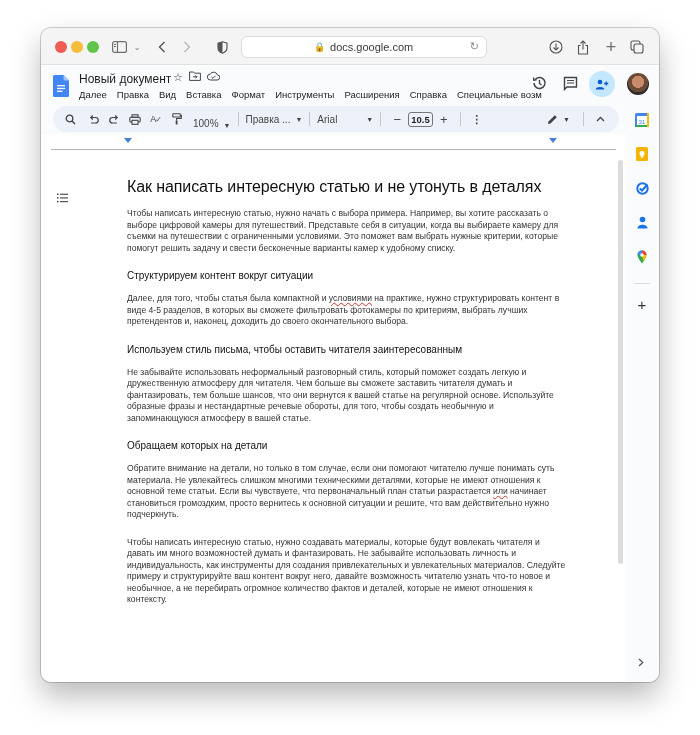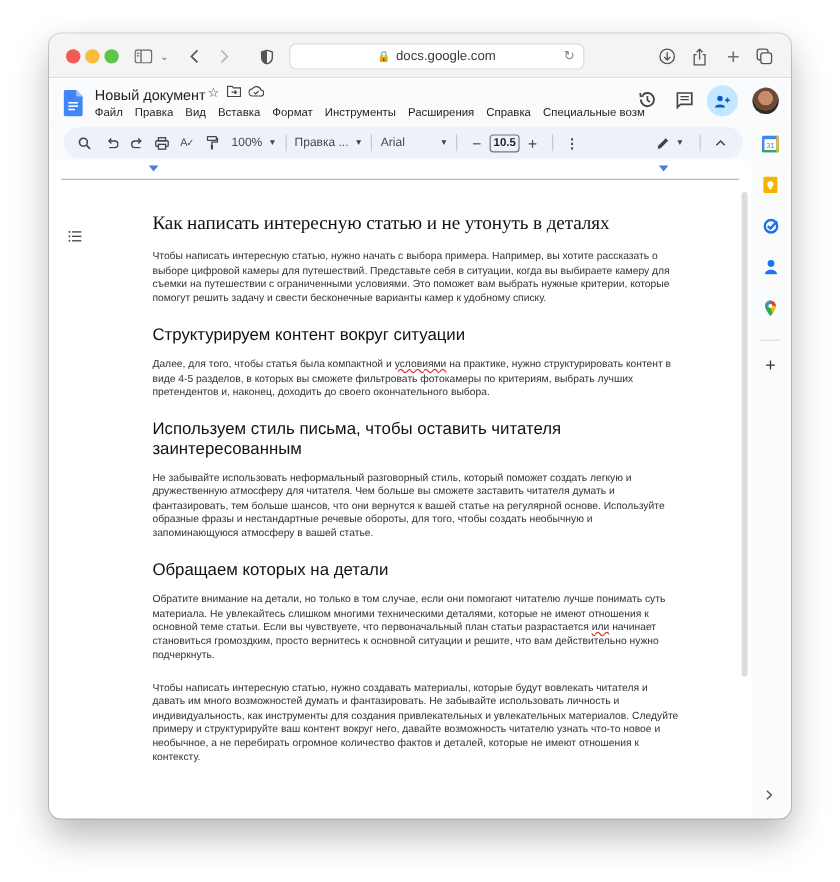--- a/index.html
+++ b/index.html
@@ -60,22 +60,22 @@
 
   
   .canvas { position: absolute; left: 0; top: 106px; width: 585px; height: 548px; background: #ffffff; }
   .ruler-line { position: absolute; left: 10px; top: 15px; width: 565px; height: 1px; background: #b5b5b5; }
   .ruler-marker { position: absolute; top: 4px; width: 0; height: 0; border-left: 4px solid transparent; border-right: 4px solid transparent; border-top: 5px solid #4a7ce0; }
   .outline-icon { position: absolute; left: 16px; top: 55px; width: 11px; height: 10px; }
   .scrollbar { position: absolute; left: 577px; top: 26px; width: 5px; height: 404px; background: #dadce0; border-radius: 3px; }
   .collapse-chevron { position: absolute; left: 597px; top: 524px; font-size: 10px; color: #555; }
 
   .page { position: absolute; left: 86px; top: 44px; width: 440px; color: #1f1f1f; }
-  .page h1 { font-size: 16px; font-weight: normal; color: #111; margin-bottom: 12px; letter-spacing: -0.1px; font-family: Liberation Serif, serif; }
-  .page h2 { font-size: 14px; font-weight: normal; color: #111; margin-bottom: 9px; }
+  .page h1 { font-size: 16px; font-weight: normal; color: #111; margin-bottom: 12px; letter-spacing: -0.1px; }
+  .page h2 { font-size: 10px; font-weight: normal; color: #111; margin-bottom: 9px; }
   .page p { font-size: 8.6px; line-height: 11.5px; color: #333; margin-bottom: 16px; margin-top: 12px; }
   .squiggle { text-decoration: underline wavy #d93025; text-decoration-thickness: 1px; }
 </style>
 </head>
 <body>
 
 <div class="window">
 
   <div class="titlebar">
     <div class="traffic red"></div>
@@ -158,21 +158,21 @@
           </svg>
       </span>
       <span>
         <svg width="13" height="10" viewBox="0 0 13 10">
             <path d="M3.5 9 A3 3 0 0 1 3.3 3 A4 4 0 0 1 10.5 4 A2.5 2.5 0 0 1 10 9 Z" fill="none" stroke="#444" stroke-width="1"></path>
             <polyline points="4.5,6 6,7.3 8.5,4.8" fill="none" stroke="#444" stroke-width="1"></polyline>
           </svg>
       </span>
     </div>
     <div class="menubar">
-      <span>Файл</span>
+      <span>Далее</span>
       <span>Правка</span>
       <span>Вид</span>
       <span>Вставка</span>
       <span>Формат</span>
       <span>Инструменты</span>
       <span>Расширения</span>
       <span>Справка</span>
       <span>Специальные возм</span>
     </div>
 
@@ -229,21 +229,21 @@
           </svg>
       </div>
       <div class="tbtn" style="margin-left:2px;font-size:9px;">A<span style="font-size:8px;margin-left:-1px;">✓</span></div>
       <div class="tbtn" style="margin-left:2px;">
         <svg width="10" height="12" viewBox="0 0 10 12">
             <rect x="0.8" y="0.8" width="7.5" height="3.2" rx="0.6" fill="none" stroke="#444" stroke-width="1.1"></rect>
             <path d="M8.3 2.4 H9.3 V5.5 H4.6 V7.5" fill="none" stroke="#444" stroke-width="1.1"></path>
             <rect x="3.7" y="7.5" width="1.8" height="4" fill="#444"></rect>
           </svg>
       </div>
-      <div class="tbtn" style="margin-left:6px;">
+      <div class="tbtn" style="margin-left:6px;align-items:flex-end;">
         <span>100%</span>
         <span class="dd">▼</span>
       </div>
       <div class="tsep"></div>
       <div class="tbtn">
         <span>Правка ...</span>
         <span class="dd">▼</span>
       </div>
       <div class="tsep"></div>
       <div class="tbtn">

